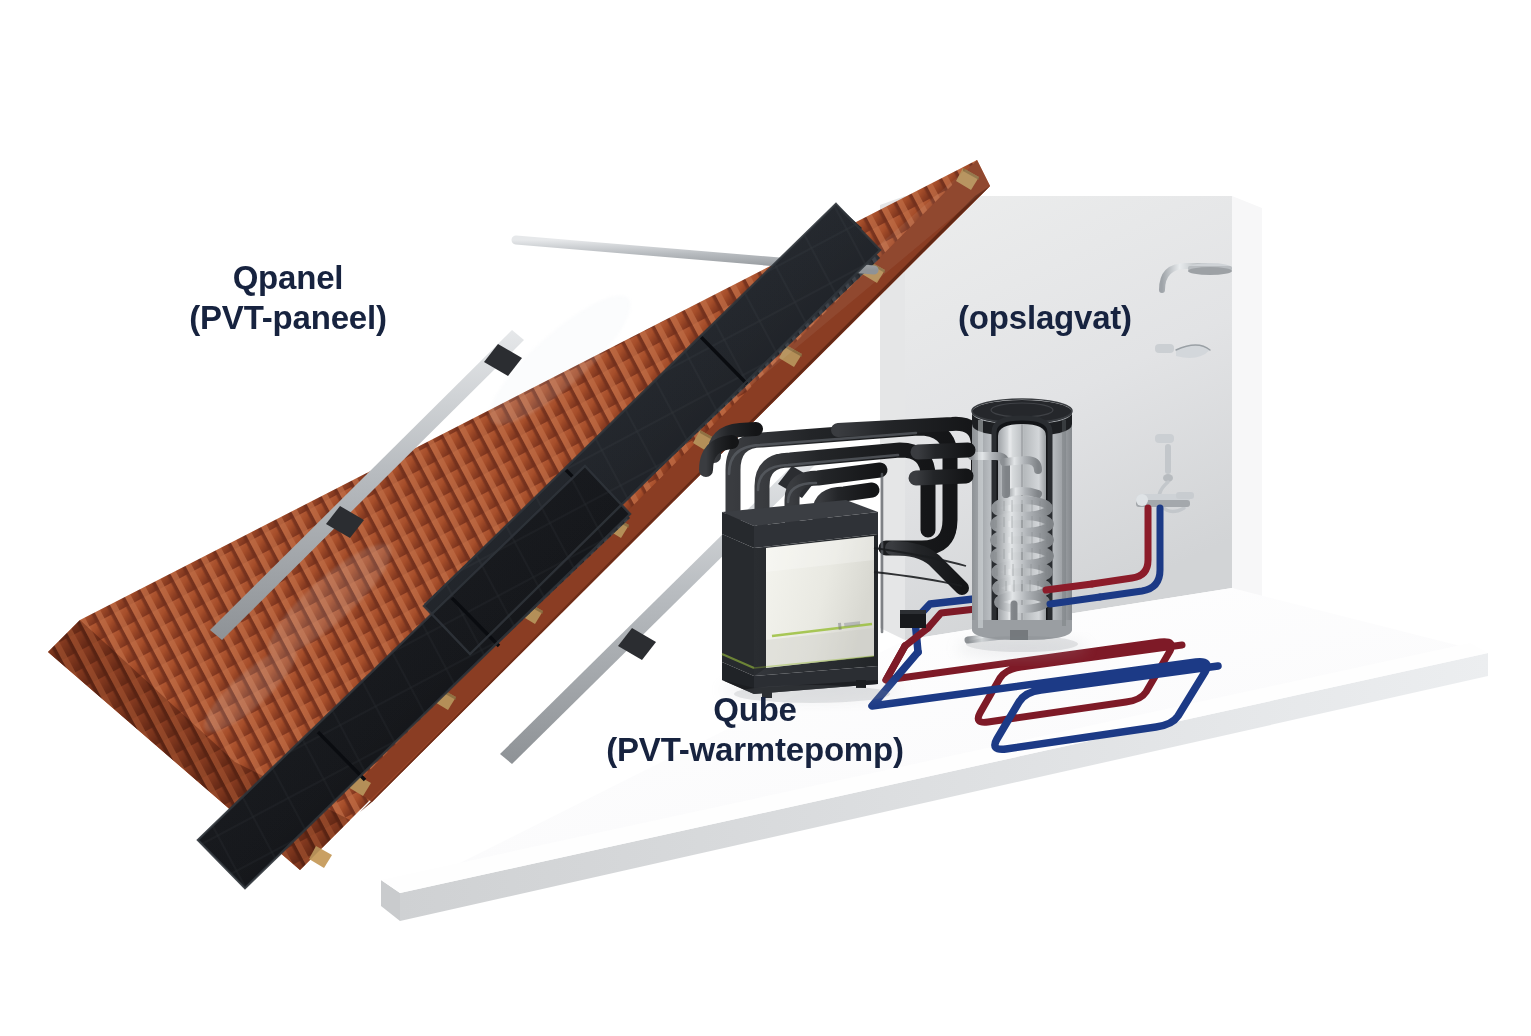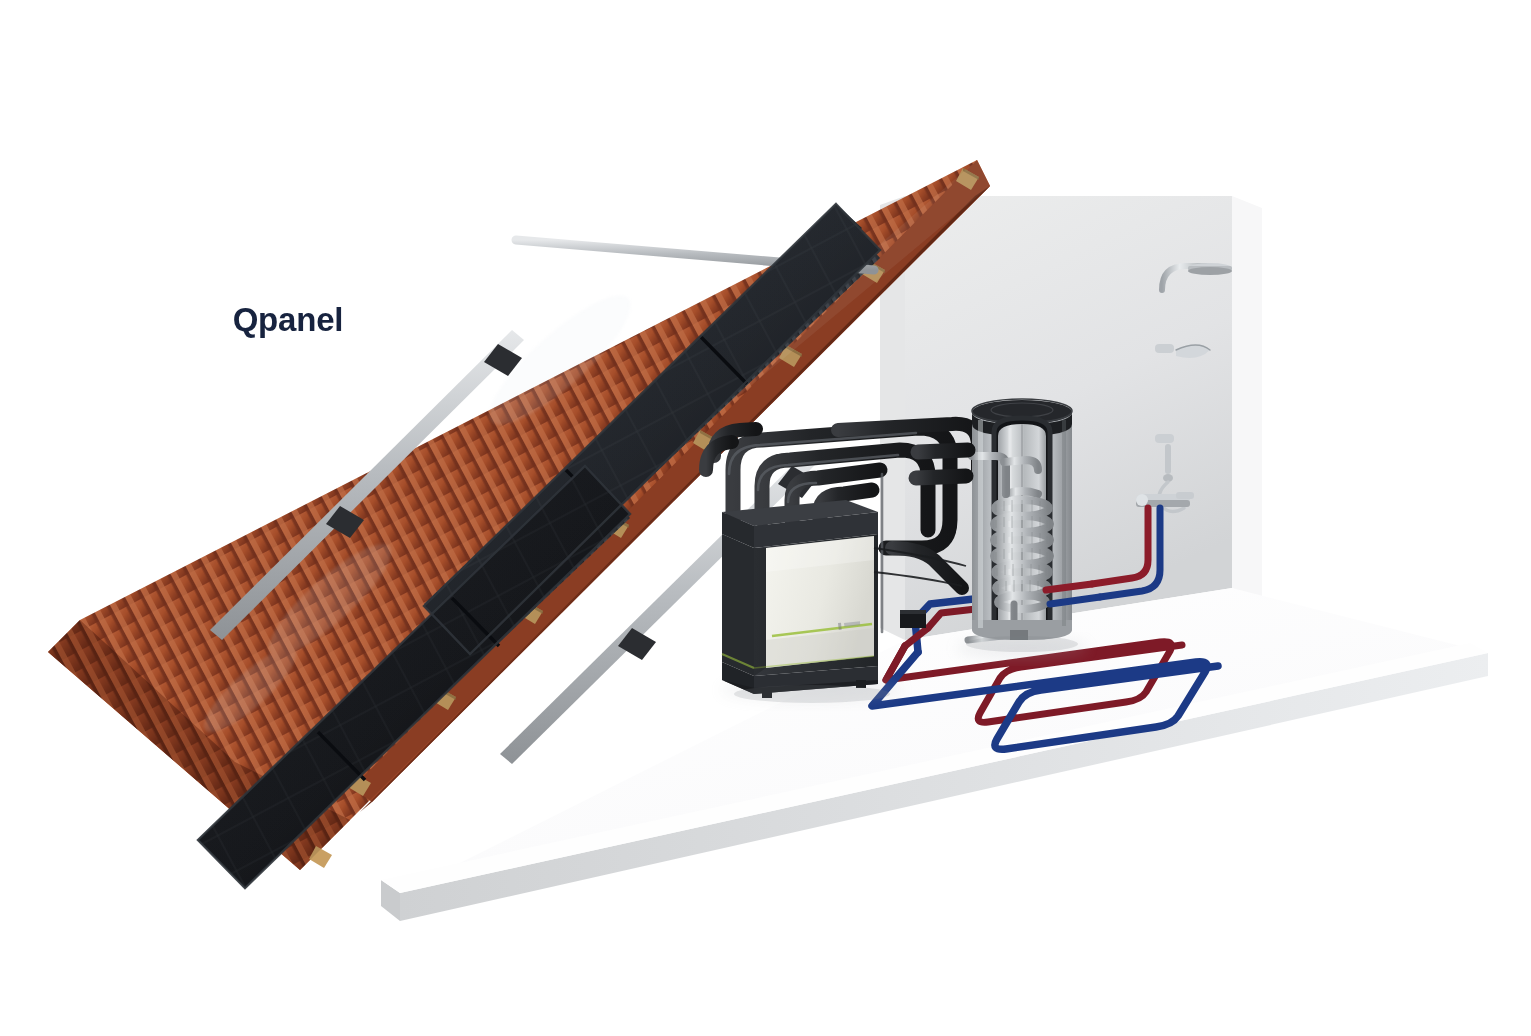--- a/index.html
+++ b/index.html
@@ -17,21 +17,21 @@
     color: #17233f;
     font-weight: 700;
     text-align: center;
     line-height: 1.22;
     letter-spacing: -0.2px;
     white-space: nowrap;
   }
   .label .l1 { display:block; font-size: 33px; }
   .label .l2 { display:block; font-size: 33px; }
 
-  #label-qpanel { left: 118px; top: 258px; width: 340px; margin-top: 42px; }
+  #label-qpanel { left: 118px; top: 258px; width: 340px; }
   #label-qstore { left: 900px; top: 298px; width: 290px; }
   #label-qube   { left: 560px; top: 690px; width: 390px; }
 </style>
 </head>
 <body>
 
 <div id="scene">
 
   <svg class="layer" viewBox="0 0 1531 1036">
     <defs>
@@ -521,19 +521,25 @@
     </g>
 
     <g opacity="0.18">
       <ellipse cx="812" cy="694" rx="78" ry="9" fill="#7d8186"></ellipse>
       <ellipse cx="1022" cy="644" rx="56" ry="8" fill="#7d8186"></ellipse>
     </g>
   </svg>
 
   <div class="label" id="label-qpanel">
     <span class="l1">Qpanel</span>
+    <span class="l2">(PVT-paneel)</span>
   </div>
 
   <div class="label" id="label-qstore">
+    <span class="l2">(opslagvat)</span>
   </div>
 
+  <div class="label" id="label-qube">
+    <span class="l1">Qube</span>
+    <span class="l2">(PVT-warmtepomp)</span>
+  </div>
 
 </div>
 
 </body></html>

